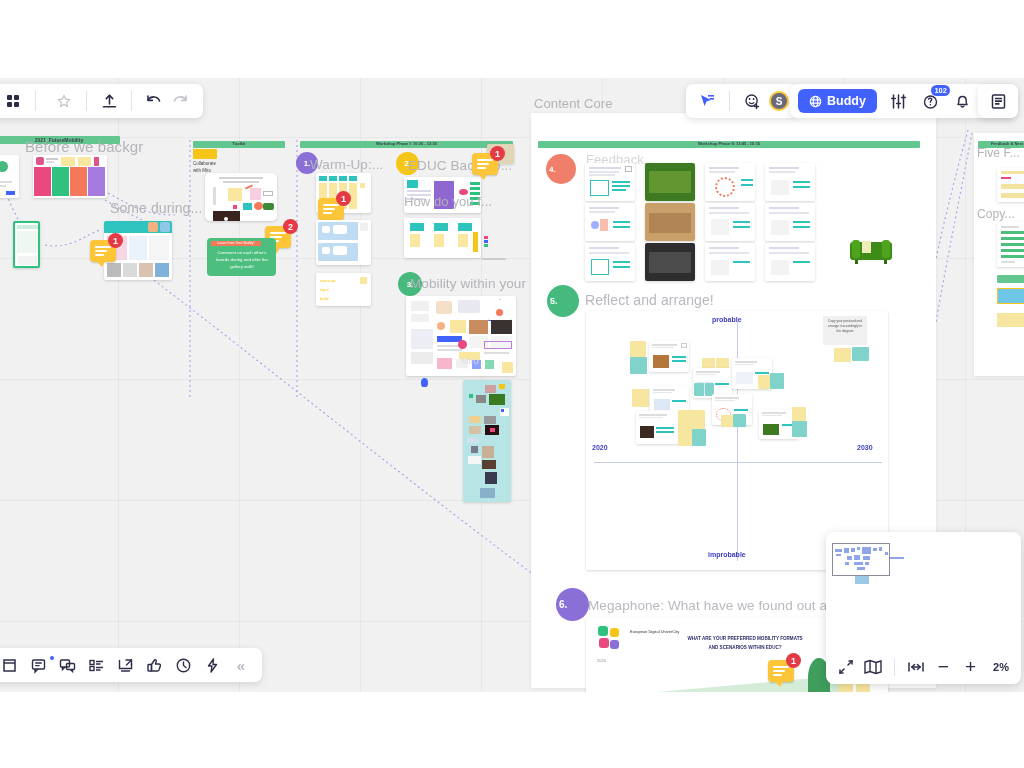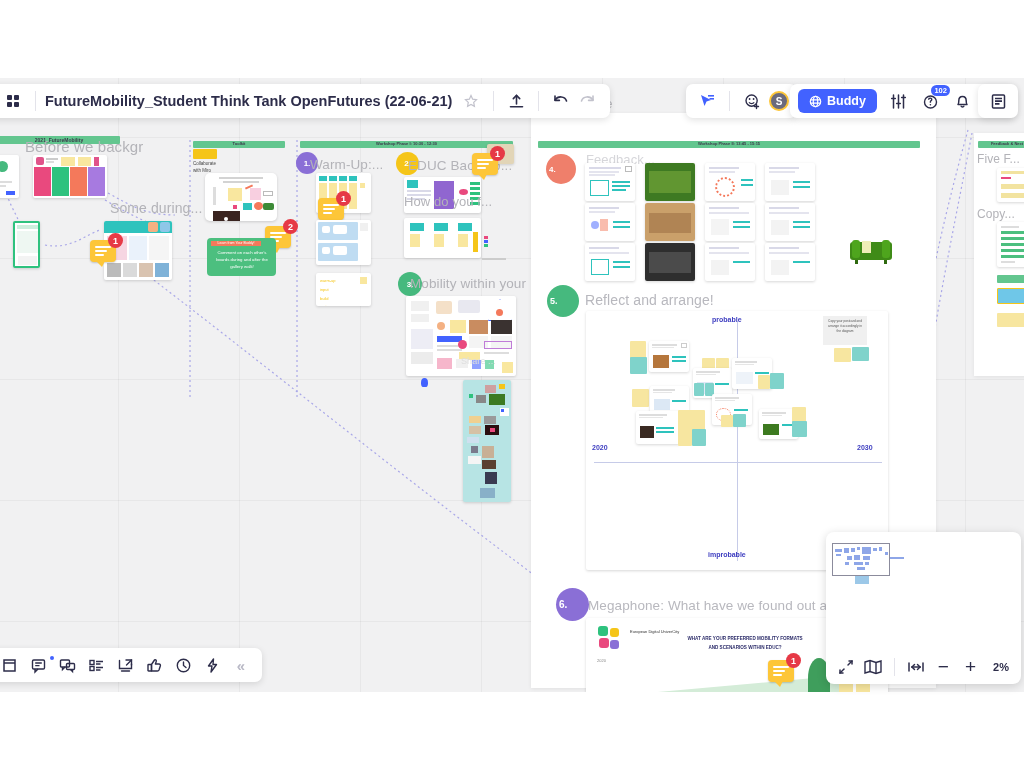--- a/index.html
+++ b/index.html
@@ -304,21 +304,21 @@
     <div style="position:absolute;left:52px;top:44px;width:9px;height:9px;background:#e9497e;border-radius:50%"></div>
     <div style="position:absolute;left:53px;top:56px;width:21px;height:8px;background:#f9e79f"></div>
     <div style="position:absolute;left:78px;top:56px;width:25px;height:2px;background:#ddd"></div>
     <div style="position:absolute;left:78px;top:45px;width:28px;height:8px;border:1px solid #c07cd8"></div>
     <div style="position:absolute;left:5px;top:56px;width:22px;height:12px;background:#ececec"></div>
     <div style="position:absolute;left:31px;top:62px;width:15px;height:11px;background:#e9497e;opacity:.4"></div>
     <div style="position:absolute;left:50px;top:63px;width:12px;height:9px;background:#f0f0f0"></div>
     <div style="position:absolute;left:66px;top:64px;width:9px;height:9px;background:#4262ff;opacity:.6"></div>
     <div style="position:absolute;left:79px;top:64px;width:9px;height:9px;background:#2ec27e;opacity:.6"></div>
     <div style="position:absolute;left:96px;top:66px;width:11px;height:11px;background:#f9e79f"></div>
-    <div class="frame-title" style="left:55px;top:60px;font-size:9px;color:#ddd">Share ...</div>
+    <div class="frame-title" style="left:55px;top:60px;font-size:9px;color:#ddd">Miro ...</div>
   </div>
 
   <div style="position:absolute;left:421px;top:378px;width:7px;height:9px;background:#4262ff;border-radius:50% 50% 40% 40%;"></div>
 
   <div class="card" style="left:463px;top:380px;width:48px;height:122px;background:#b7e4e4;">
     <div style="position:absolute;left:22px;top:5px;width:11px;height:8px;background:#cfa0a0"></div>
     <div style="position:absolute;left:36px;top:4px;width:6px;height:5px;background:#f5c518"></div>
     <div style="position:absolute;left:6px;top:14px;width:4px;height:4px;background:#2ec27e"></div>
     <div style="position:absolute;left:13px;top:15px;width:10px;height:8px;background:#888"></div>
     <div style="position:absolute;left:26px;top:14px;width:16px;height:11px;background:#3c7a22"></div>
@@ -552,21 +552,21 @@
     <div class="cbub">
         <i></i>
         <i></i>
         <i></i>
       <span class="cbadge">1</span>
     </div>
   </div>
 
   <div class="frame" style="left:974px;top:133px;width:88px;height:243px;box-shadow:0 1px 4px rgba(0,0,0,.07);"></div>
   <div class="greenbar" style="left:978px;top:141px;width:70px;height:7px;">Feedback &amp; Next Steps</div>
-  <div class="frame-title" style="left:977px;top:152px;font-size:12px">Five F...</div>
+  <div class="frame-title" style="left:977px;top:146px;font-size:12px">Five F...</div>
   <div class="card" style="left:997px;top:168px;width:55px;height:34px;">
     <div style="position:absolute;left:4px;top:3px;width:26px;height:3px;background:#f2e3a0"></div>
     <div style="position:absolute;left:4px;top:9px;width:10px;height:2px;background:#e9497e"></div>
     <div style="position:absolute;left:4px;top:16px;width:32px;height:5px;background:#f2e3a0"></div>
     <div style="position:absolute;left:4px;top:25px;width:24px;height:5px;background:#f2e3a0"></div>
   </div>
   <div class="frame-title" style="left:977px;top:207px;font-size:12px">Copy...</div>
   <div class="card" style="left:997px;top:222px;width:55px;height:45px;">
     <div style="position:absolute;left:4px;top:4px;width:18px;height:2px;background:#ddd"></div>
     <div style="position:absolute;left:4px;top:9px;width:42px;height:3px;background:#4cbf7f"></div>
@@ -650,21 +650,20 @@
   <div class="pill" id="titlepill">
     <span class="ticon">
       <svg width="16" height="16" viewBox="0 0 16 16" fill="#2d2d4a">
           <rect x="2" y="2" width="5" height="5" rx="1"></rect>
           <rect x="9" y="2" width="5" height="5" rx="1"></rect>
           <rect x="2" y="9" width="5" height="5" rx="1"></rect>
           <rect x="9" y="9" width="5" height="5" rx="1"></rect>
         </svg>
     </span>
     <span class="vsep"></span>
-    <span id="boardtitle">FutureMobility_Student Think Tank OpenFutures (22-06-21)</span>
     <span class="ticon" style="margin-left:6px">
       <svg width="14" height="14" viewBox="0 0 16 16" fill="none" stroke="#c2c2cc" stroke-width="1.4">
         <path d="M8 1.8 L9.9 5.9 L14.3 6.5 L11.1 9.6 L11.9 14 L8 11.9 L4.1 14 L4.9 9.6 L1.7 6.5 L6.1 5.9 Z"></path>
       </svg>
     </span>
     <span class="vsep"></span>
     <span class="ticon">
       <svg width="17" height="17" viewBox="0 0 17 17" stroke="#2d2d4a" stroke-width="1.6" fill="none" stroke-linecap="round">
         <path d="M8.5 11 L8.5 2.5"></path>
           <path d="M5.3 5.6 L8.5 2.4 L11.7 5.6"></path>

